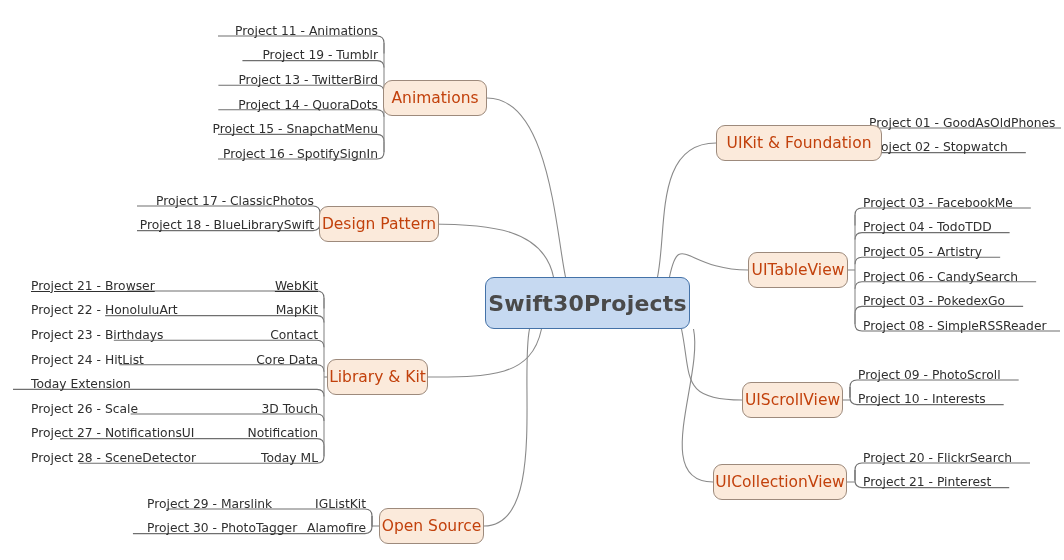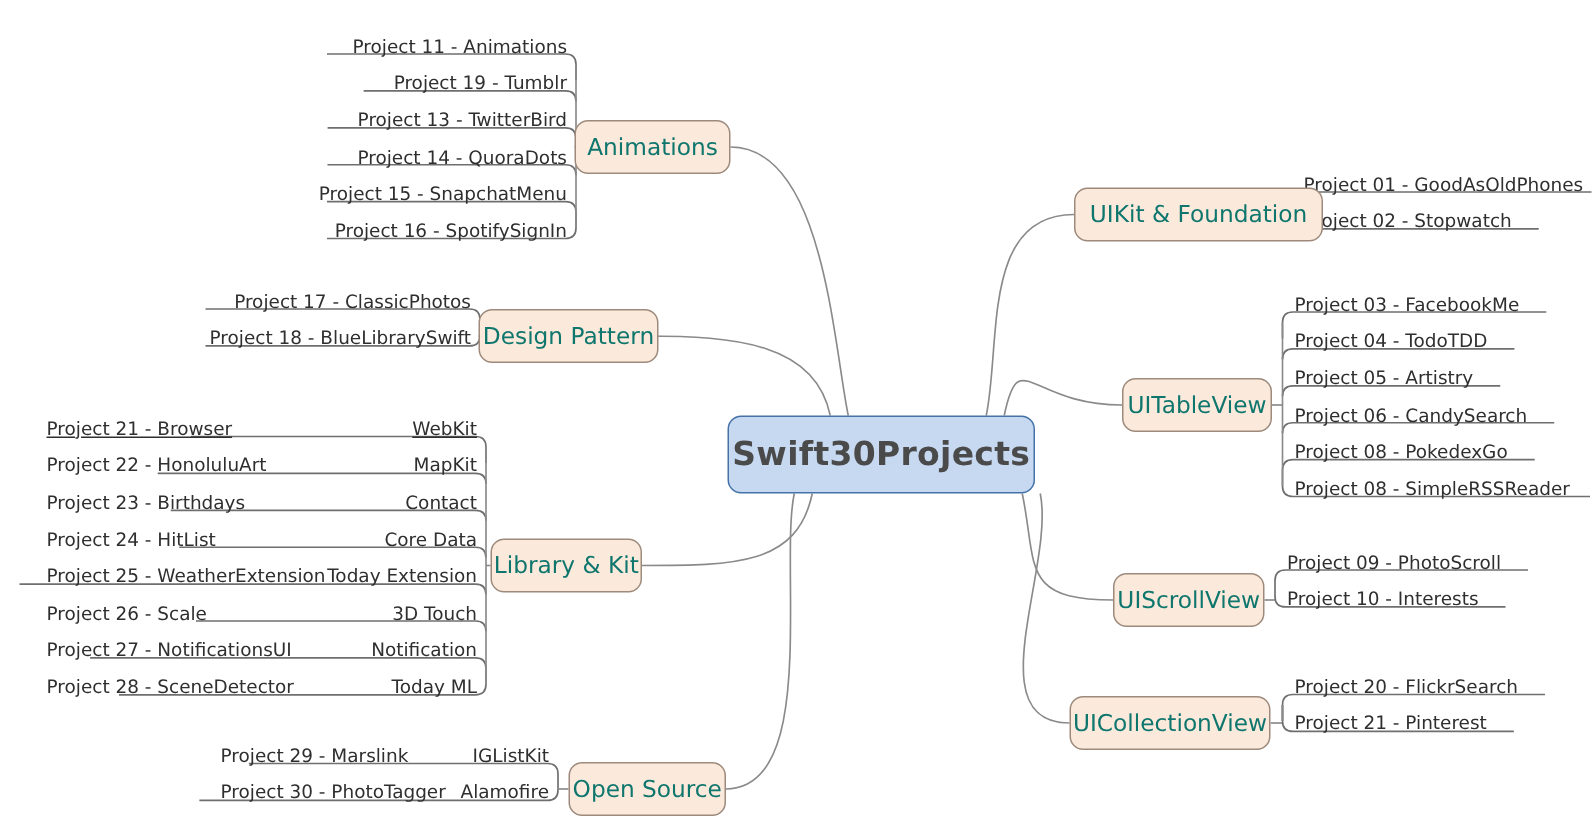--- a/index.html
+++ b/index.html
@@ -58,21 +58,21 @@
     font-size: 22px;
     font-weight: bold;
     color: #4a4a4a;
     letter-spacing: 0.2px;
   }
   .branch-node {
     background: #fbeadb;
     border: 1.1px solid #9d8a7c;
     border-radius: 9px;
     font-size: 15.5px;
-    color: #0f766e;
+    color: #c2410c;
     padding: 0 12px;
   }
 
   
   .leaf {
     position: absolute;
     z-index: 2;
     font-size: 12.3px;
     color: #2f2f2f;
     white-space: nowrap;
@@ -225,21 +225,20 @@
       </div>
       <div class="leaf align-right two-col" style="top: 322.2px; left: 13px; width: 311px; padding-right: 6px; padding-left: 18px;">
         <span class="col-a">Project 23 - Birthdays</span>
         <span class="col-b">Contact</span>
       </div>
       <div class="leaf align-right two-col" style="top: 346.8px; left: 13px; width: 311px; padding-right: 6px; padding-left: 18px;">
         <span class="col-a">Project 24 - HitList</span>
         <span class="col-b">Core Data</span>
       </div>
       <div class="leaf align-right two-col" style="top: 371.4px; left: 13px; width: 311px; padding-right: 6px; padding-left: 18px;">
-        <span class="col-a">Project 25 - WeatherExtension</span>
         <span class="col-b">Today Extension</span>
       </div>
       <div class="leaf align-right two-col" style="top: 396px; left: 13px; width: 311px; padding-right: 6px; padding-left: 18px;">
         <span class="col-a">Project 26 - Scale</span>
         <span class="col-b">3D Touch</span>
       </div>
       <div class="leaf align-right two-col" style="top: 420.6px; left: 13px; width: 311px; padding-right: 6px; padding-left: 18px;">
         <span class="col-a">Project 27 - NotificationsUI</span>
         <span class="col-b">Notification</span>
       </div>
@@ -267,21 +266,21 @@
       <div class="leaf align-left" style="top: 214.6px; left: 855px; width: 205px; padding-right: 0px; padding-left: 8px;">
         <span class="leaf-text">Project 04 - TodoTDD</span>
       </div>
       <div class="leaf align-left" style="top: 239.2px; left: 855px; width: 205px; padding-right: 0px; padding-left: 8px;">
         <span class="leaf-text">Project 05 - Artistry</span>
       </div>
       <div class="leaf align-left" style="top: 263.8px; left: 855px; width: 205px; padding-right: 0px; padding-left: 8px;">
         <span class="leaf-text">Project 06 - CandySearch</span>
       </div>
       <div class="leaf align-left" style="top: 288.4px; left: 855px; width: 205px; padding-right: 0px; padding-left: 8px;">
-        <span class="leaf-text">Project 08 - PokedexGo</span>
+        <span class="leaf-text">Project 03 - PokedexGo</span>
       </div>
       <div class="leaf align-left" style="top: 313px; left: 855px; width: 205px; padding-right: 0px; padding-left: 8px;">
         <span class="leaf-text">Project 08 - SimpleRSSReader</span>
       </div>
       <div class="leaf align-left" style="top: 362px; left: 850px; width: 200px; padding-right: 0px; padding-left: 8px;">
         <span class="leaf-text">Project 09 - PhotoScroll</span>
       </div>
       <div class="leaf align-left" style="top: 386.6px; left: 850px; width: 200px; padding-right: 0px; padding-left: 8px;">
         <span class="leaf-text">Project 10 - Interests</span>
       </div>

